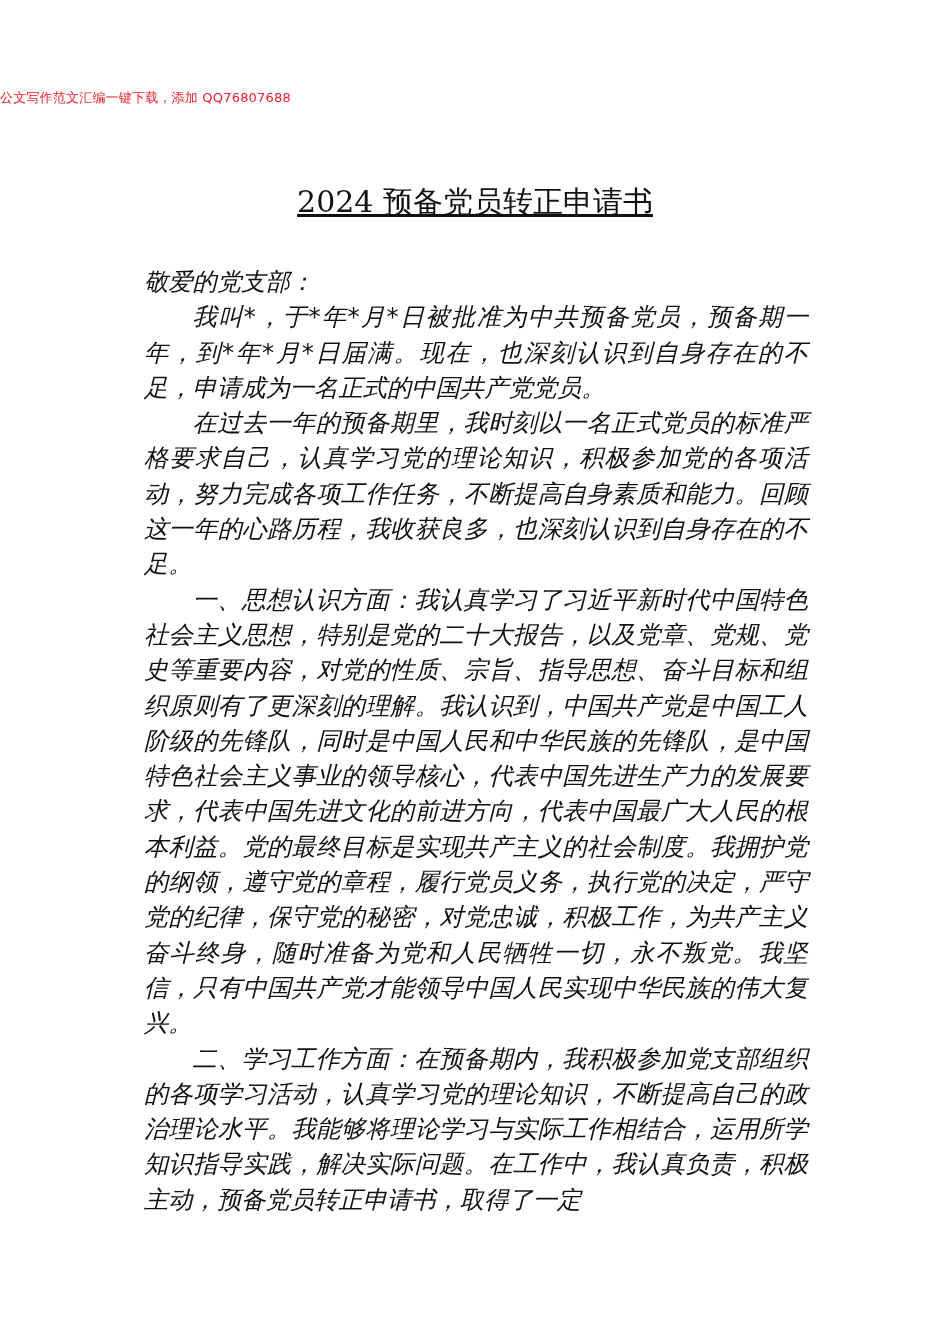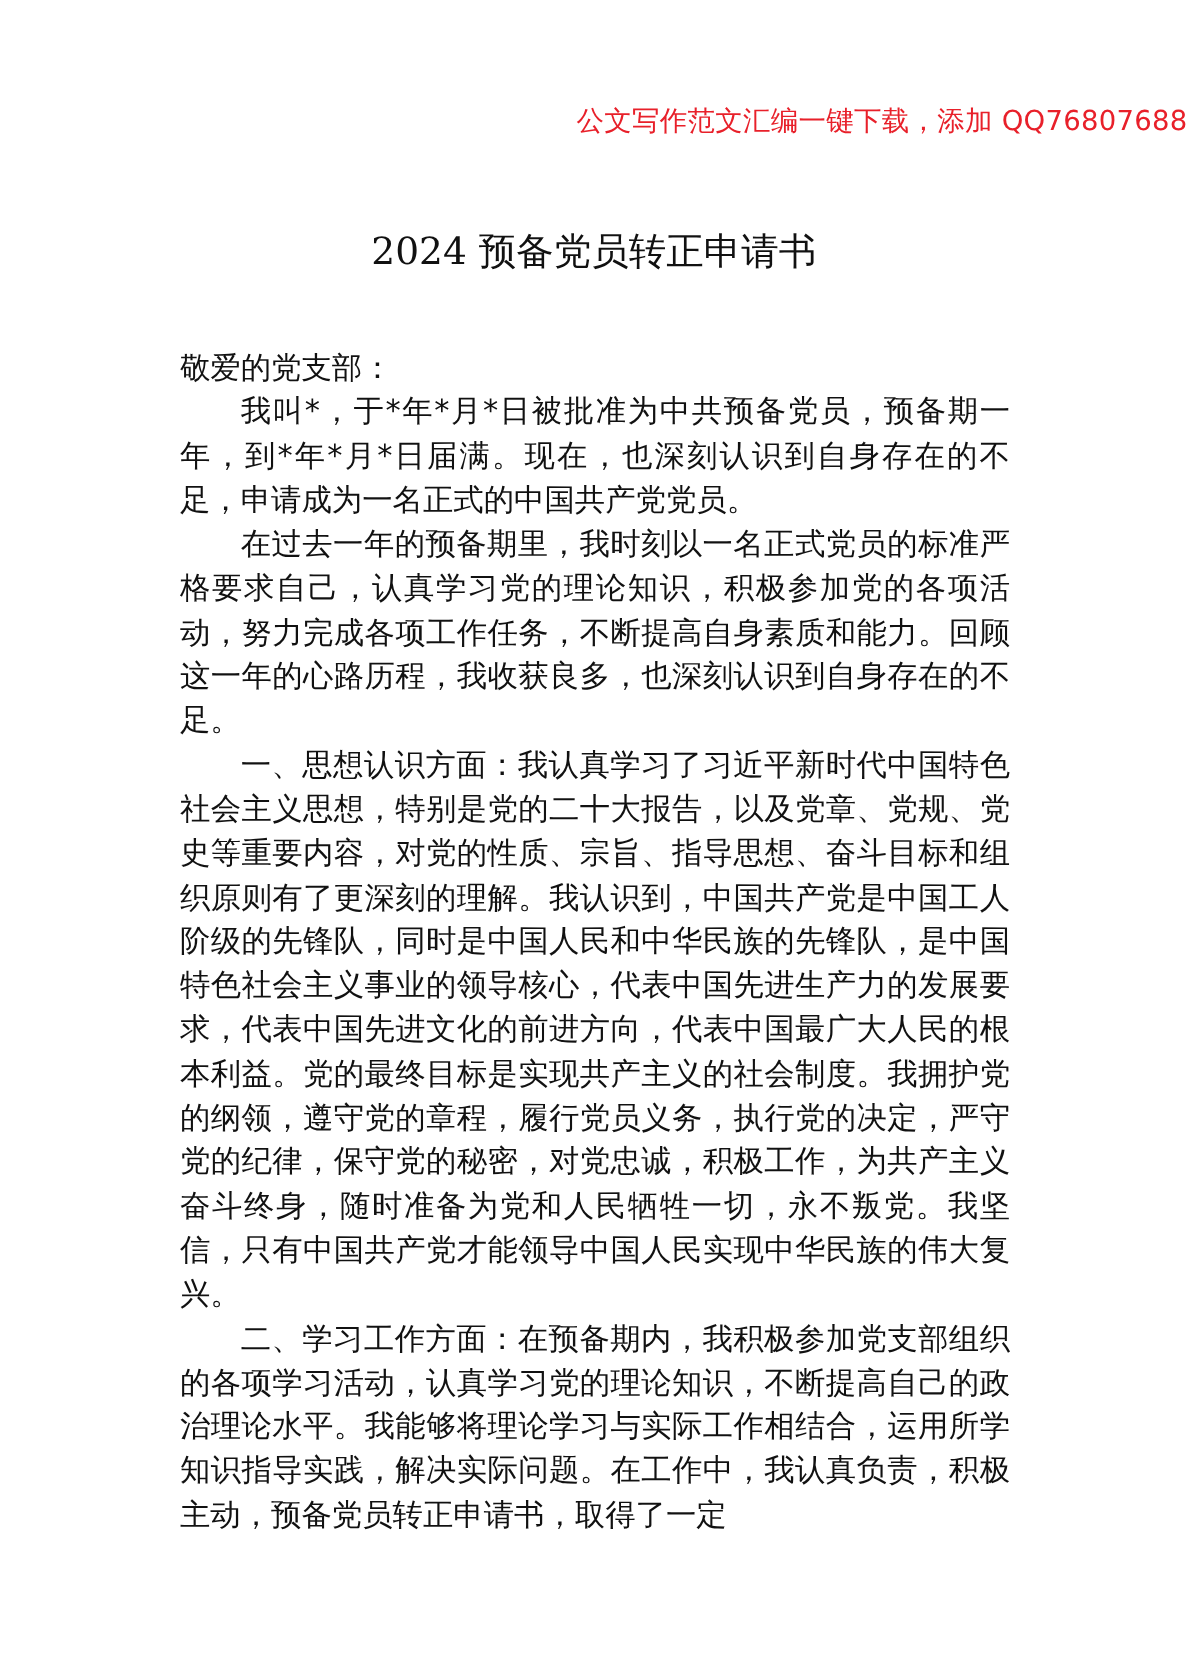--- a/index.html
+++ b/index.html
@@ -13,42 +13,44 @@
       position: relative;
       overflow: hidden;
       font-family: "DejaVu Sans", "Liberation Sans", sans-serif;
       color: #111111;
     }
     .header-note {
       position: absolute;
       top: 86px;
       left: 0;
       width: 950px;
-      text-align: right;
+      text-align: left;
       color: #e8202a;
-      font-size: 22px;
+      font-size: 13px;
       line-height: 24px;
       letter-spacing: 0.2px;
     }
     .doc-title {
       position: absolute;
       top: 180px;
       left: 0;
       width: 950px;
       text-align: center;
       font-family: "DejaVu Serif", "Liberation Serif", serif;
       font-size: 30px;
       line-height: 44px;
       color: #111111;
+      text-decoration: underline;
     }
     .doc-body {
       position: absolute;
-      top: 276px;
+      top: 264px;
       left: 144px;
       width: 664px;
+      font-style: italic;
     }
     .doc-body p {
       margin: 0;
       font-size: 24.3px;
       line-height: 35.3px;
       text-align: justify;
       text-align-last: left;
       word-break: break-all;
     }
     .doc-body p.indent {

